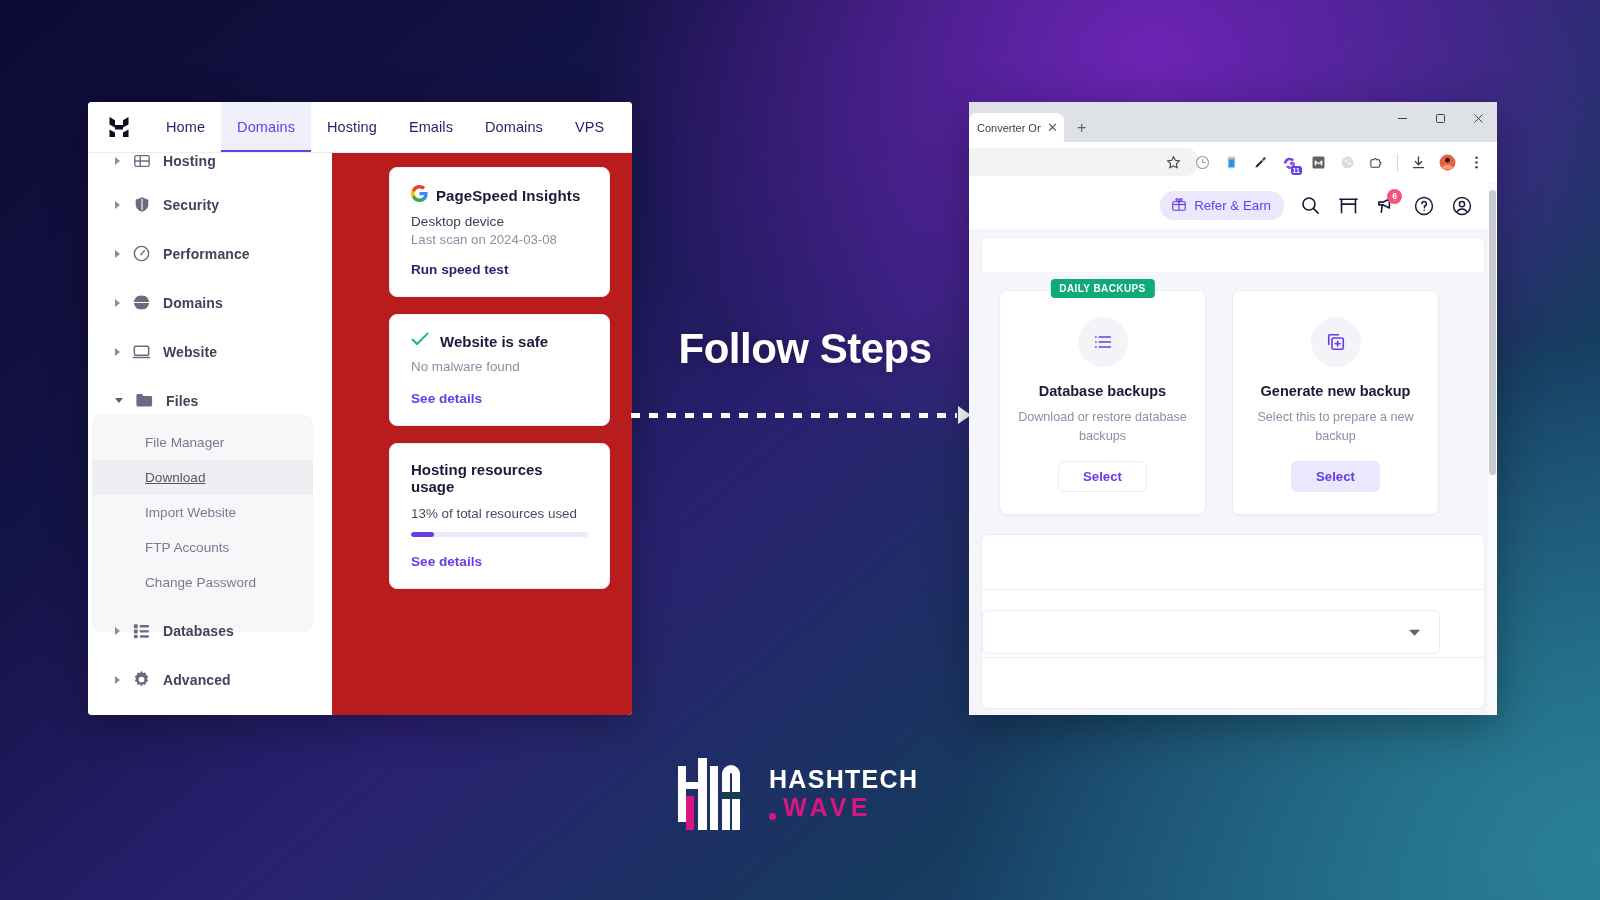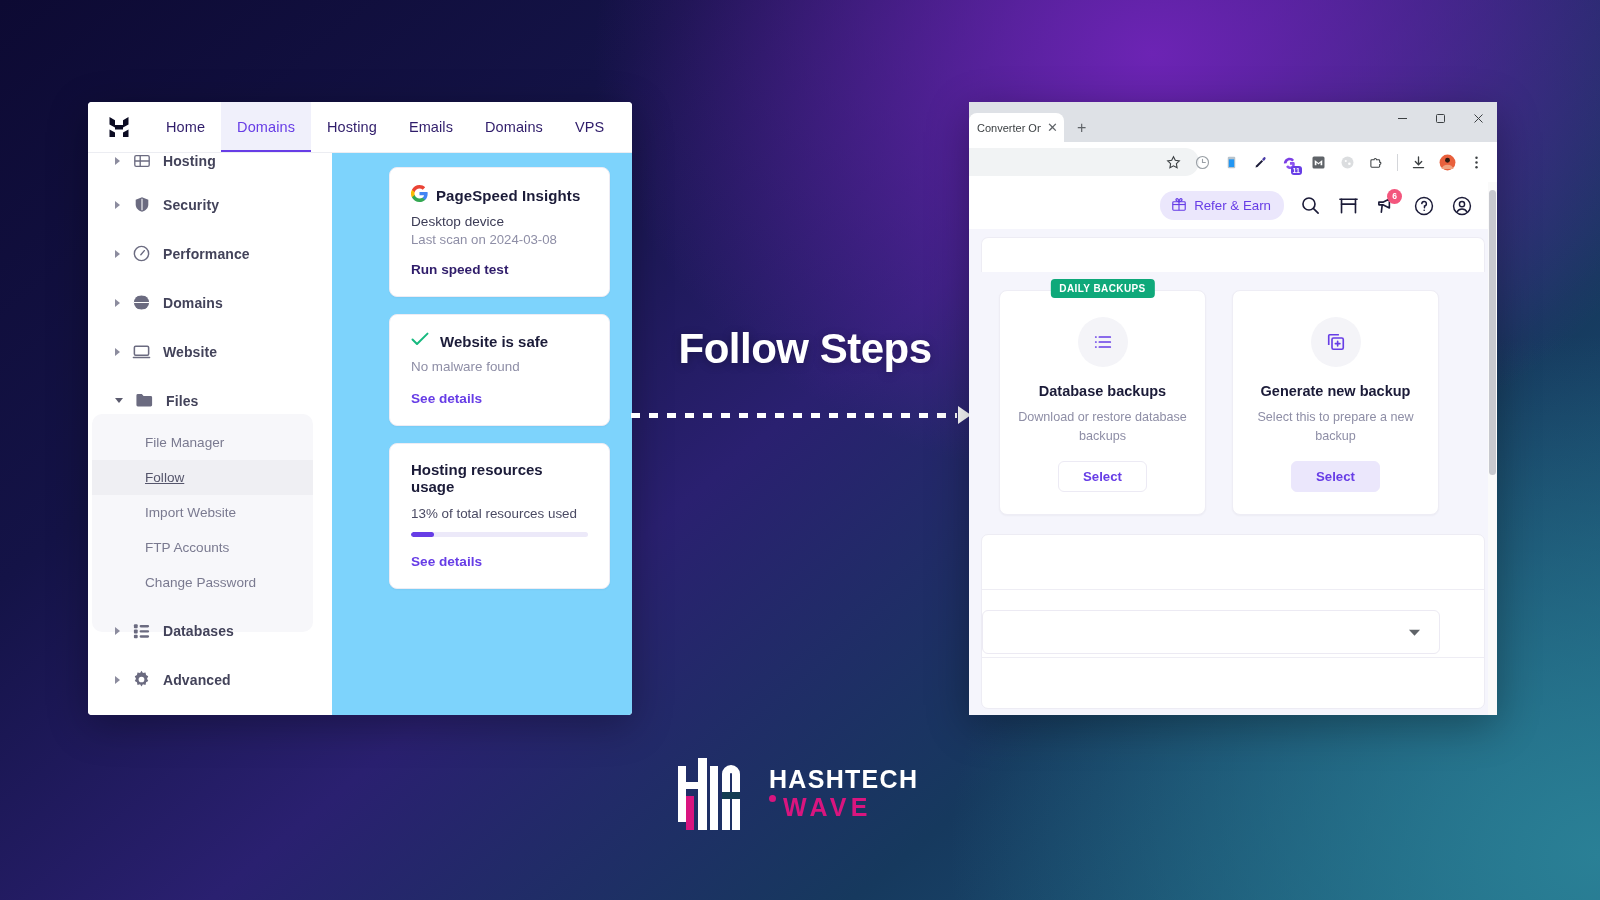--- a/index.html
+++ b/index.html
@@ -82,21 +82,21 @@
     height: 35px; padding-left: 57px;
     font-size: 13.6px; color: #7a7a90;
   }
   .side-sub.selected {
     background: #efeff3; width: 221px; margin-left: 4px; padding-left: 53px;
   }
   .side-sub.selected span { text-decoration: underline; color: #55556b; }
 
   
   .hp-main {
-    flex: 1; background: #7dd3fc;
+    flex: 1; background: #b91c1c;
     padding: 14px 22px 0 57px;
     position: relative; overflow: hidden;
   }
   .card {
     background: #fff; border-radius: 8px;
     border: 1px solid #edecf4;
     box-shadow: 0 1px 2px rgba(20,20,50,0.04);
     padding: 17px 21px 19px 21px;
     margin-bottom: 17px;
   }
@@ -261,21 +261,21 @@
 
   
   #brand {
     position: absolute; left: 672px; top: 752px;
     display: flex; align-items: center; gap: 17px;
   }
   .brand-text { line-height: 1; }
   .brand-l1 { font-size: 25px; font-weight: 800; color: #fff; letter-spacing: 1.3px; }
   .brand-l2 {
     font-size: 25px; font-weight: 800; color: #d9157f; letter-spacing: 4.2px;
-    margin-top: 3px; display: flex; align-items: flex-start; gap: 7px;
+    margin-top: 3px; display: flex; align-items: flex-end; gap: 7px;
   }
   .brand-dot { width: 7px; height: 7px; border-radius: 50%; background: #d9157f; display:inline-block; }
 </style>
 </head>
 <body>
 
 <div id="hpanel">
 
   <div class="hp-topbar">
     <div class="hp-logo">
@@ -375,21 +375,21 @@
                 <path d="M1.5 3.2 a1.5 1.5 0 0 1 1.5-1.5 h4.2 l1.8 2 h7.5 a1.5 1.5 0 0 1 1.5 1.5 v8.1 a1.5 1.5 0 0 1-1.5 1.5 H3 a1.5 1.5 0 0 1-1.5-1.5 Z" fill="#6b6b80"></path>
               </svg>
           </span>
           <span class="side-label">Files</span>
         </div>
 
         <div class="side-sub">
             <span>File Manager</span>
           </div>
         <div class="side-sub selected">
-            <span>Follow</span>
+            <span>Download</span>
           </div>
         <div class="side-sub">
             <span>Import Website</span>
           </div>
         <div class="side-sub">
             <span>FTP Accounts</span>
           </div>
         <div class="side-sub">
             <span>Change Password</span>
           </div>

